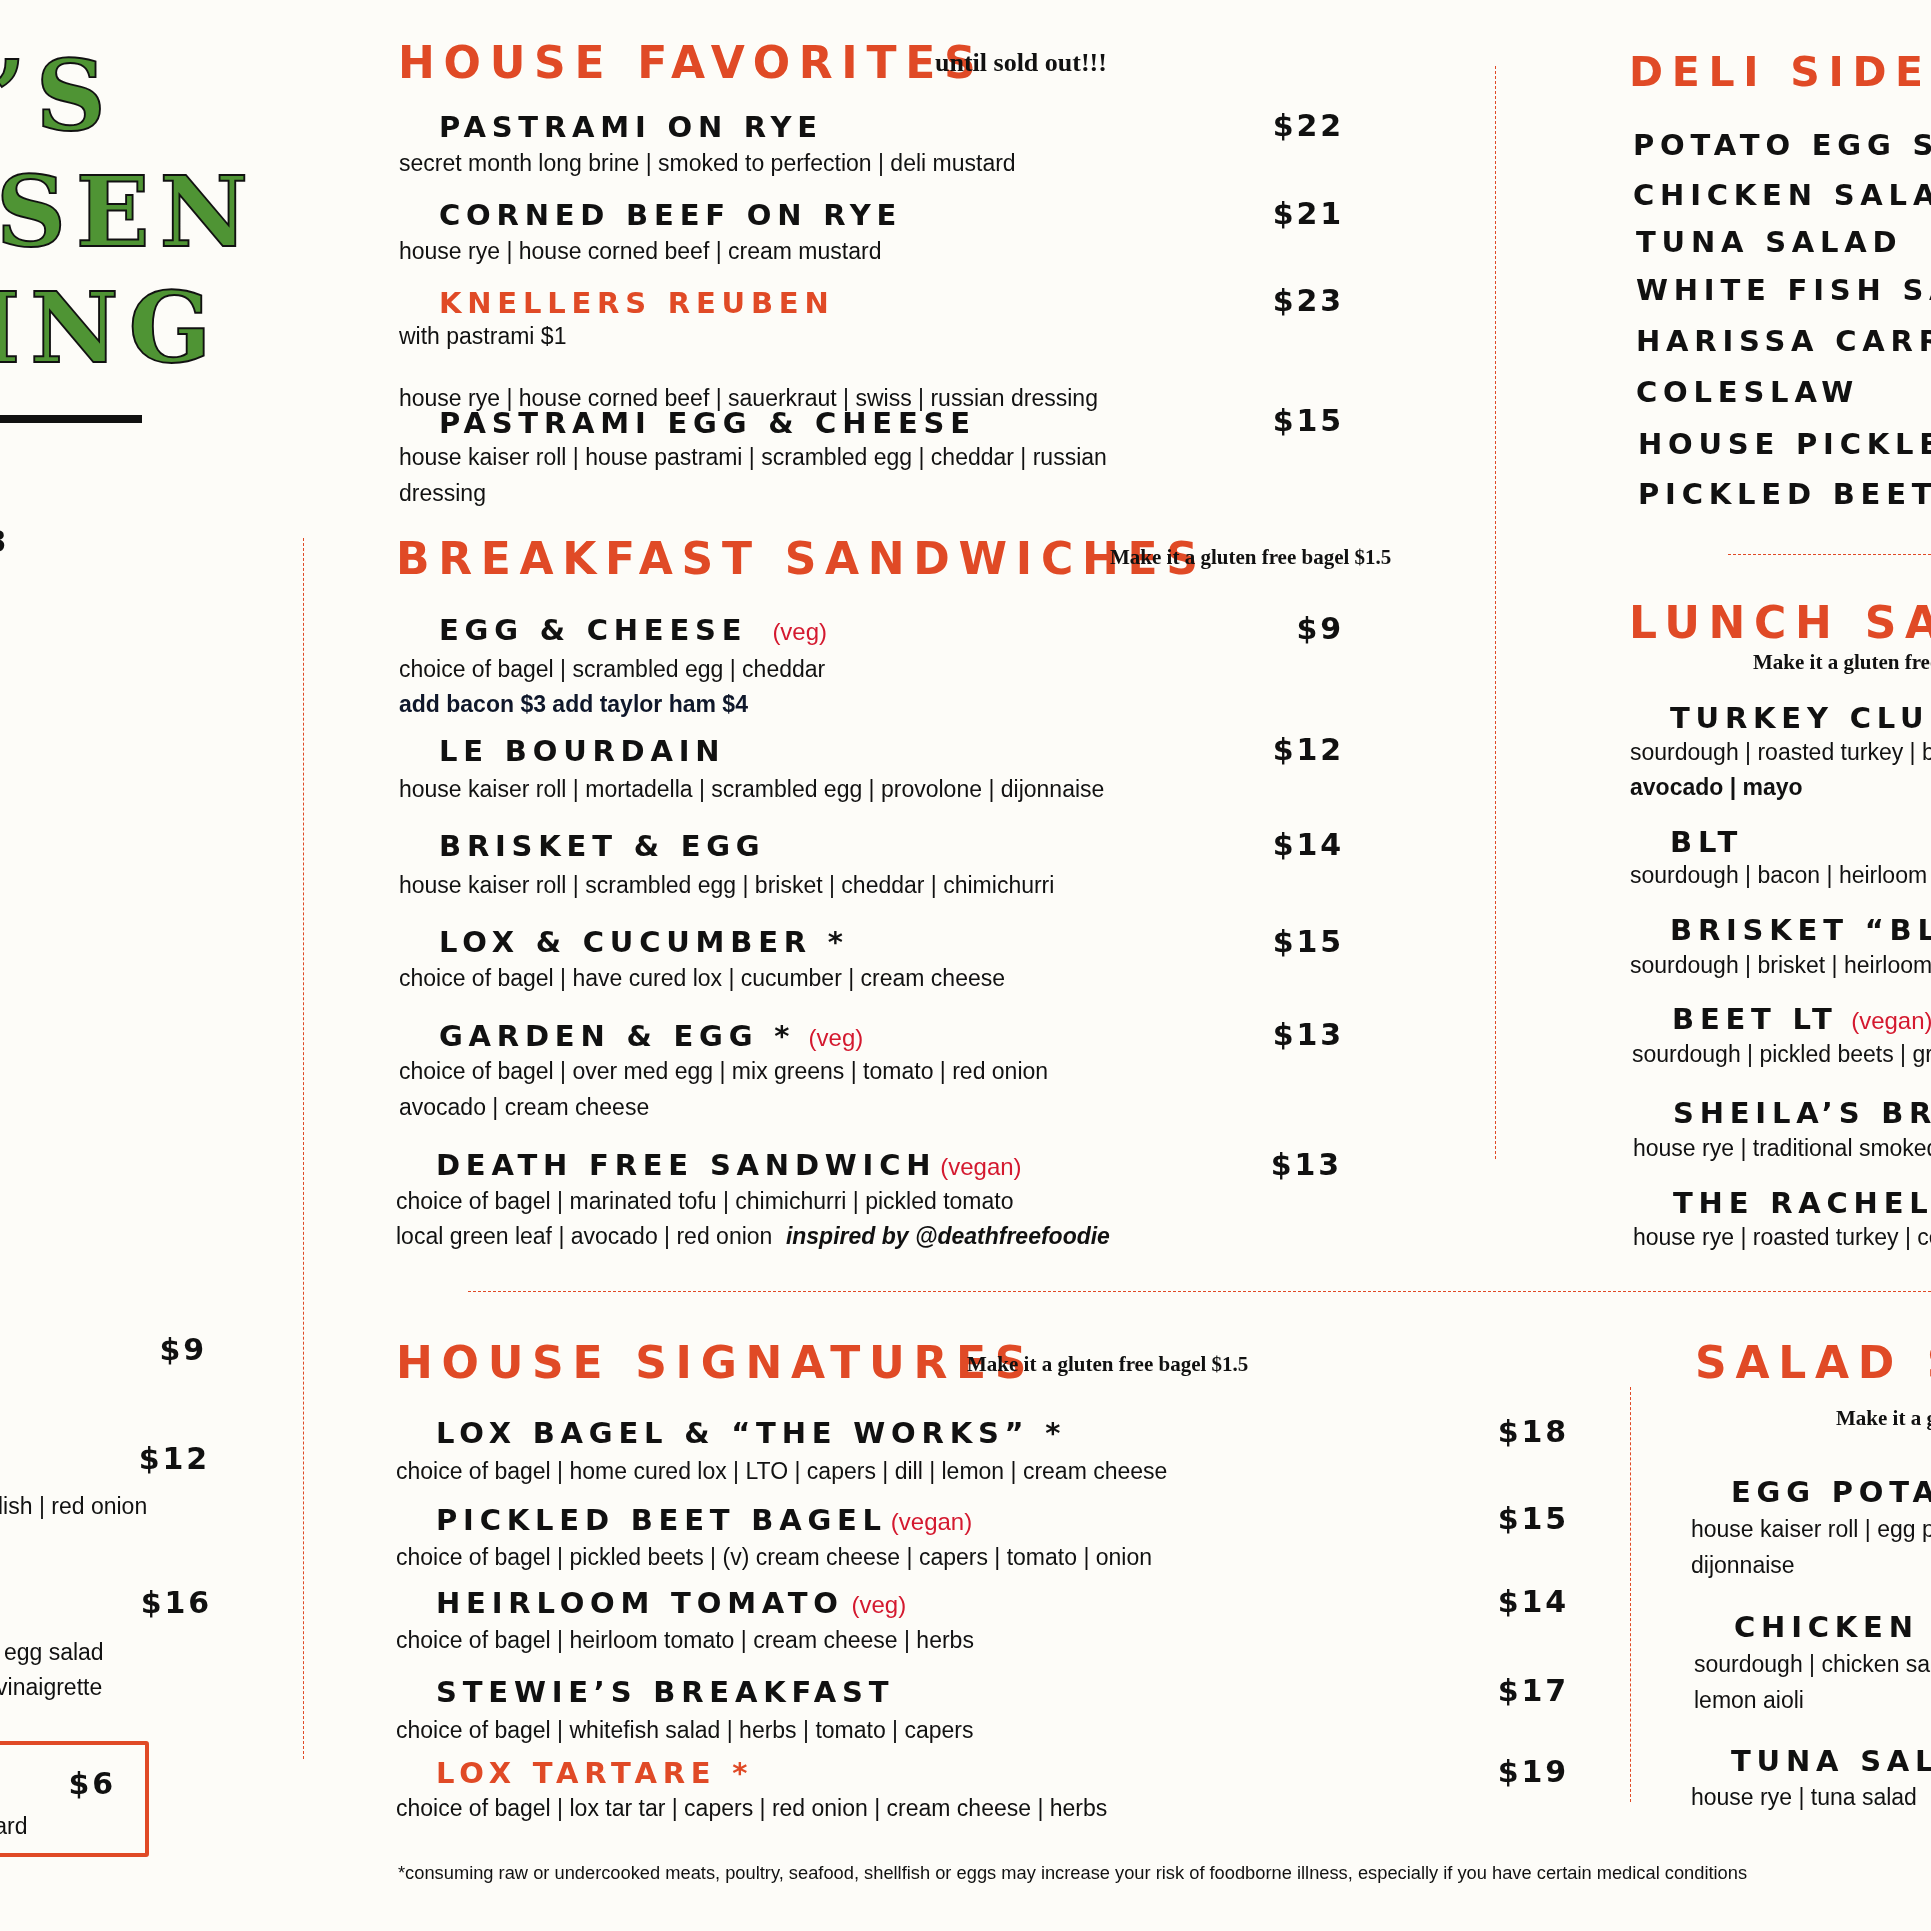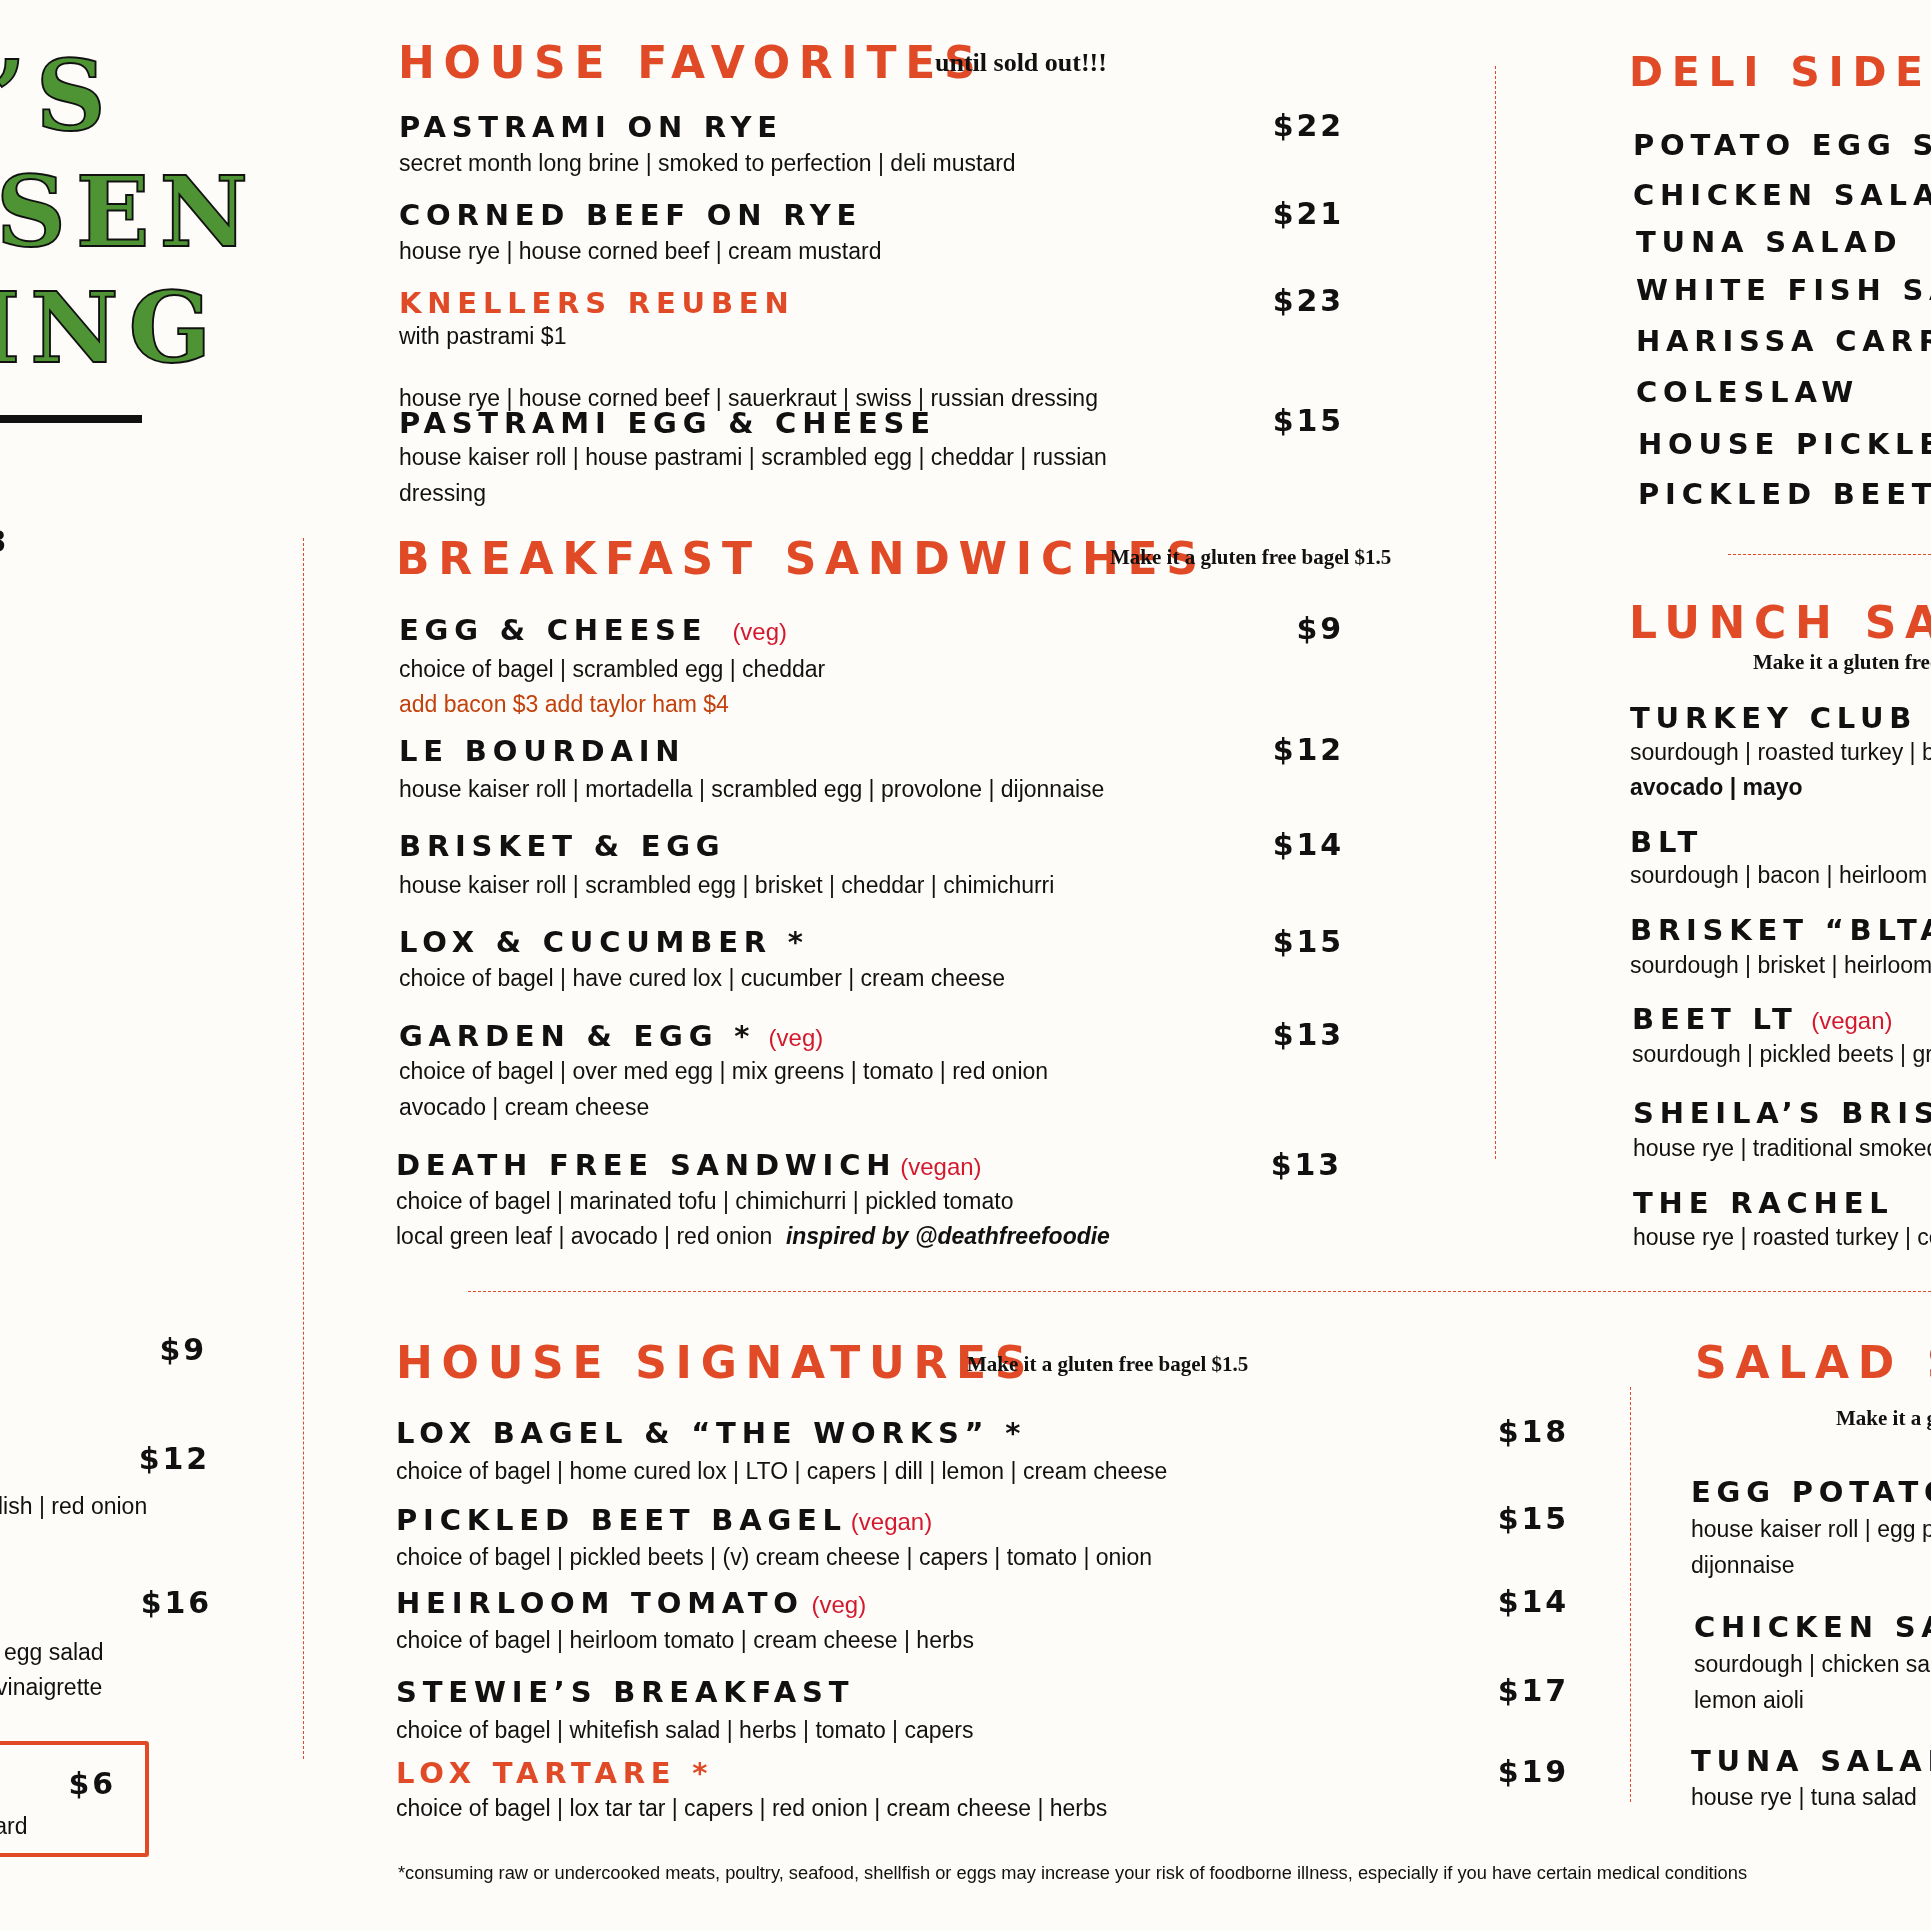--- a/index.html
+++ b/index.html
@@ -5,26 +5,26 @@
   html, body { margin:0; padding:0; }
   body { width:1931px; height:1931px; background:#fdfcf8; position:relative; overflow:hidden;
          font-family:"Liberation Sans", sans-serif; color:#111; }
   .abs { position:absolute; }
   .brand { font-family:"DejaVu Serif", serif; font-weight:bold; color:#4f9434;
            -webkit-text-stroke:1.9px #111; letter-spacing:9.7px; font-size:97px; line-height:1; }
   .sec-title { font-family:"DejaVu Sans", sans-serif; font-weight:bold; color:#e04a26;
                letter-spacing:8.7px; font-size:44px; white-space:nowrap; }
   .sec-note { font-family:"Liberation Serif", serif; font-weight:bold; font-size:21px; color:#111; white-space:nowrap; }
   .item-name { font-family:"DejaVu Sans", sans-serif; font-weight:bold; font-size:29px;
-               letter-spacing:5.8px; white-space:nowrap; }
+               letter-spacing:5.8px; white-space:nowrap;margin-left:40px; }
   .item-name.orange { color:#e04a26; }
   .tag { font-family:"Liberation Sans", sans-serif; font-weight:normal; color:#d4192f;
          font-size:24px; letter-spacing:0; margin-left:13.5px; }
   .desc { font-family:"Liberation Sans", sans-serif; font-size:23px; color:#111; white-space:nowrap; line-height:36px; }
-  .desc.red { color:#c2410c; }
+  .desc.red { color:#0f172a;font-weight:bold; }
   .desc b.credit { font-style:italic; font-weight:bold; margin-left:13.5px; }
   .price { font-family:"DejaVu Sans", sans-serif; font-weight:bold; font-size:30px;
            letter-spacing:2.9px; white-space:nowrap; text-align:right; width:135px; }
   .vdash { position:absolute; width:0; border-left:1.9px dashed #e04a26; }
   .hdash { position:absolute; height:0; border-top:1.9px dashed #e04a26; }
   .side { font-family:"DejaVu Sans", sans-serif; font-weight:bold; font-size:29px; letter-spacing:5.8px; white-space:nowrap; }
   .disclaimer { font-family:"Liberation Sans", sans-serif; font-size:18.3px; white-space:nowrap; }
   .boxed { position:absolute; border:4.8px solid #e04a26; border-radius:2.9px; }
 </style>
 </head>

